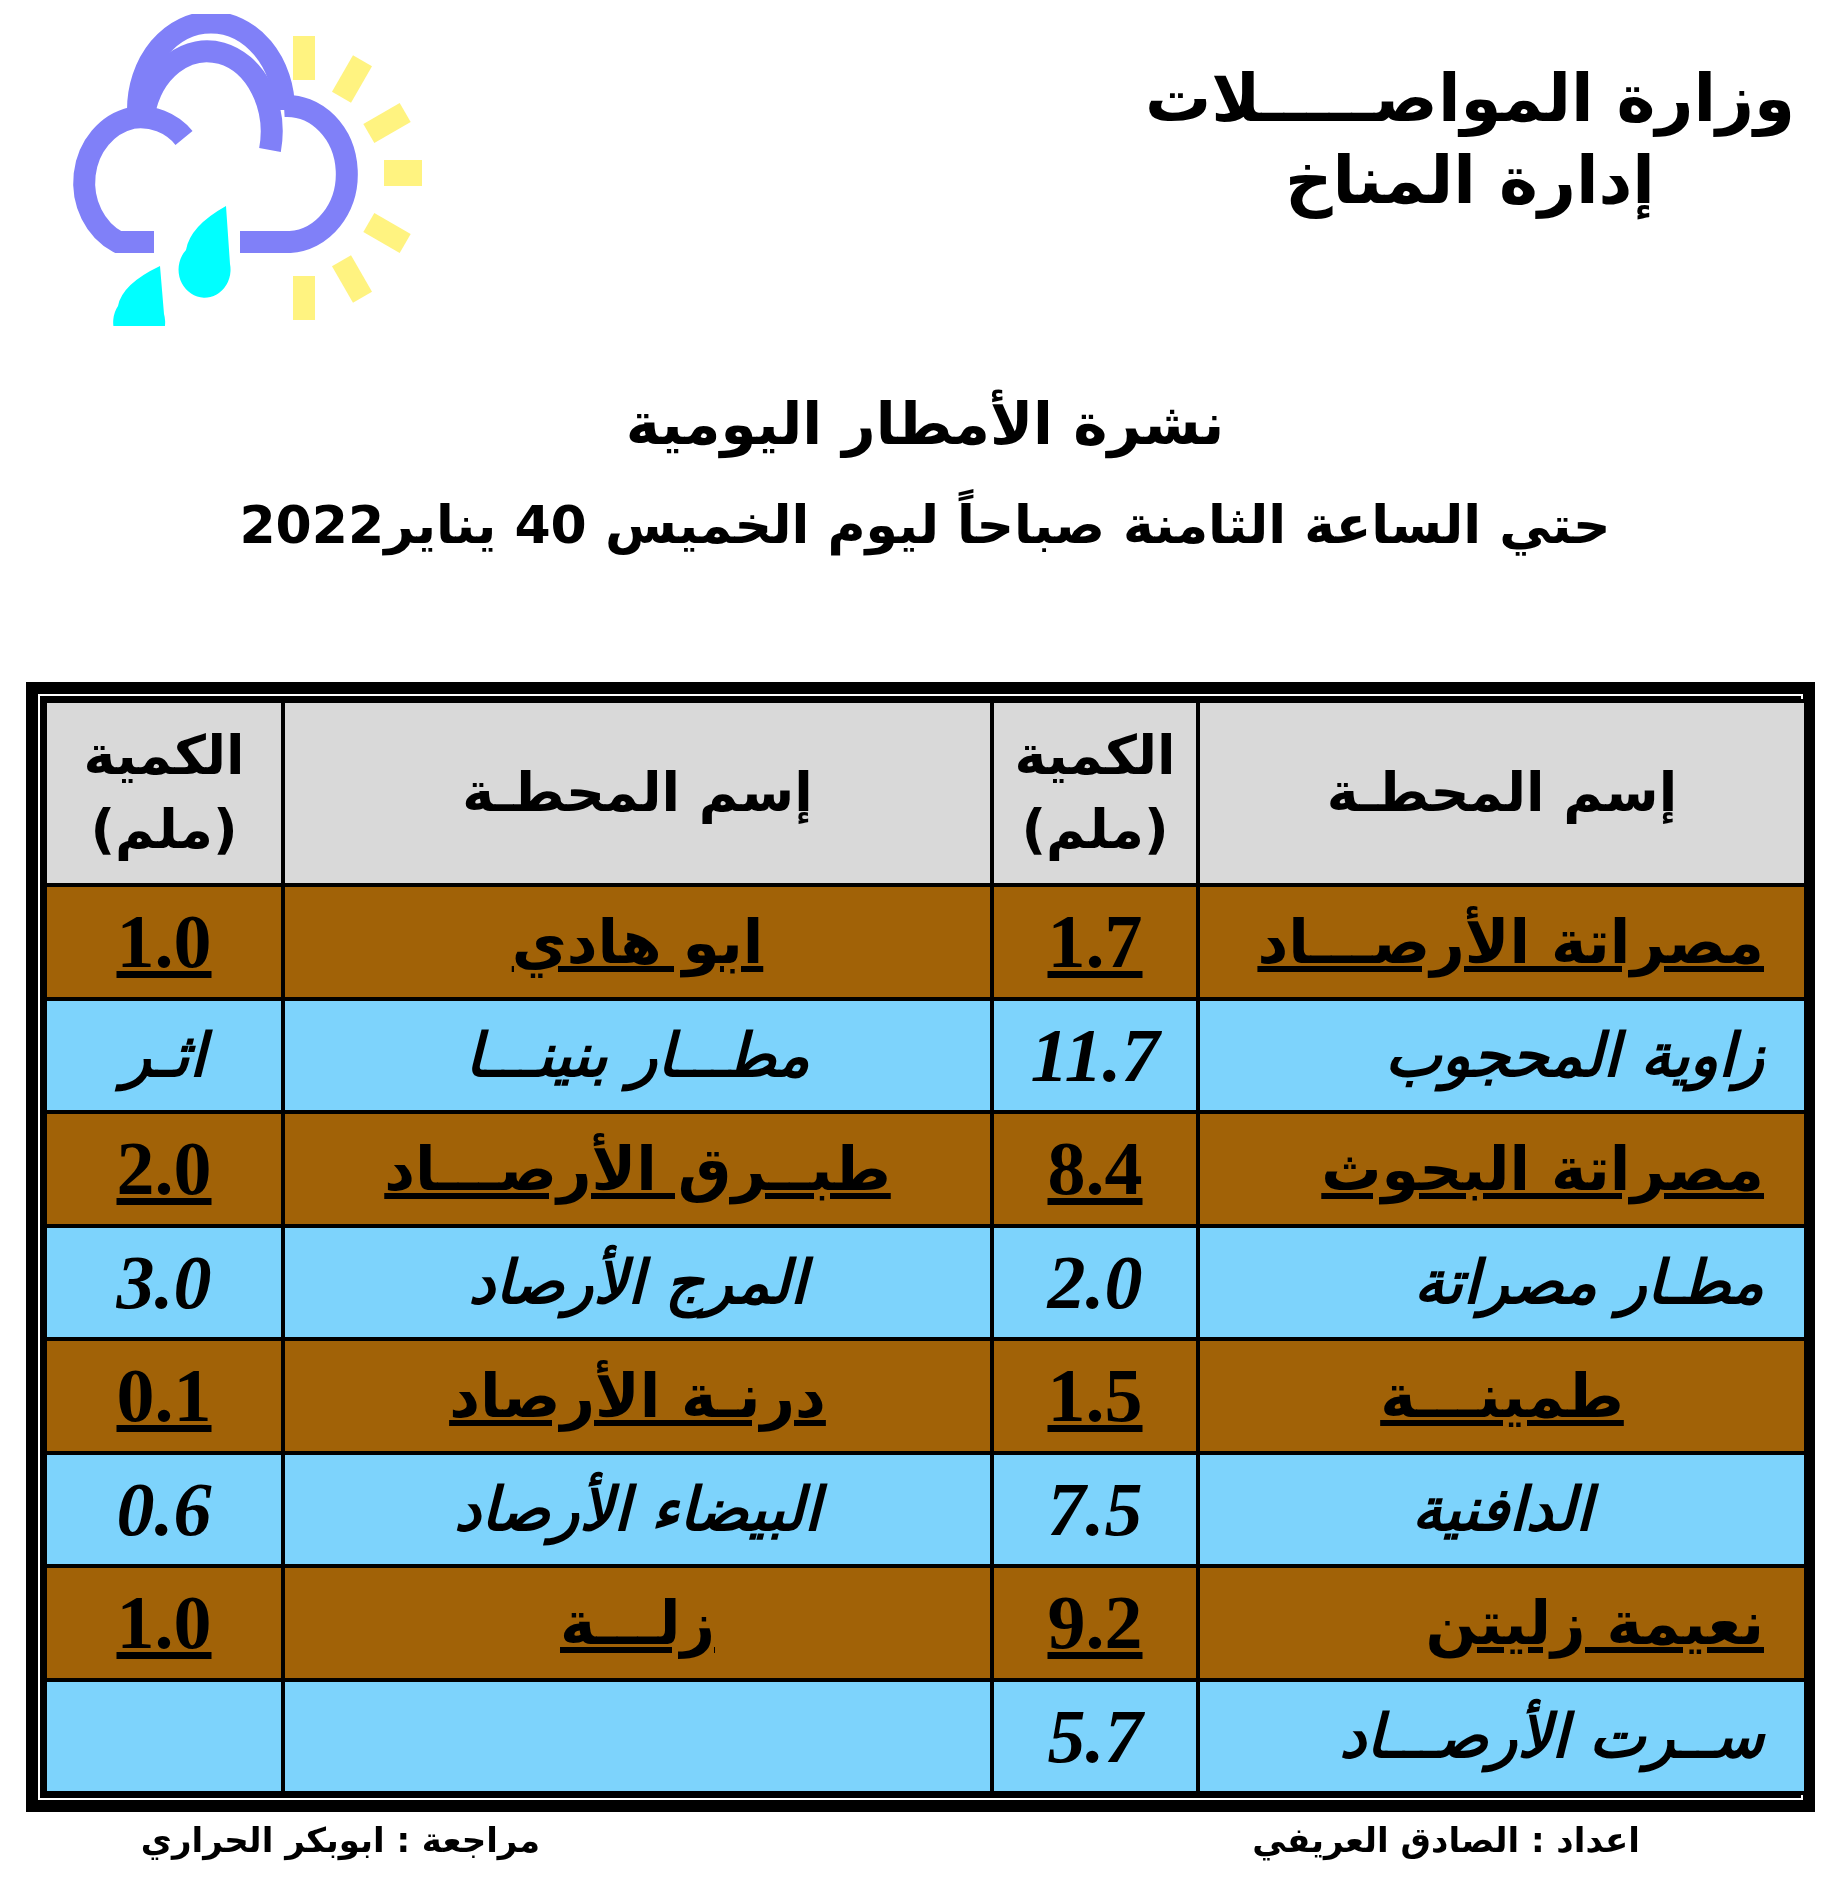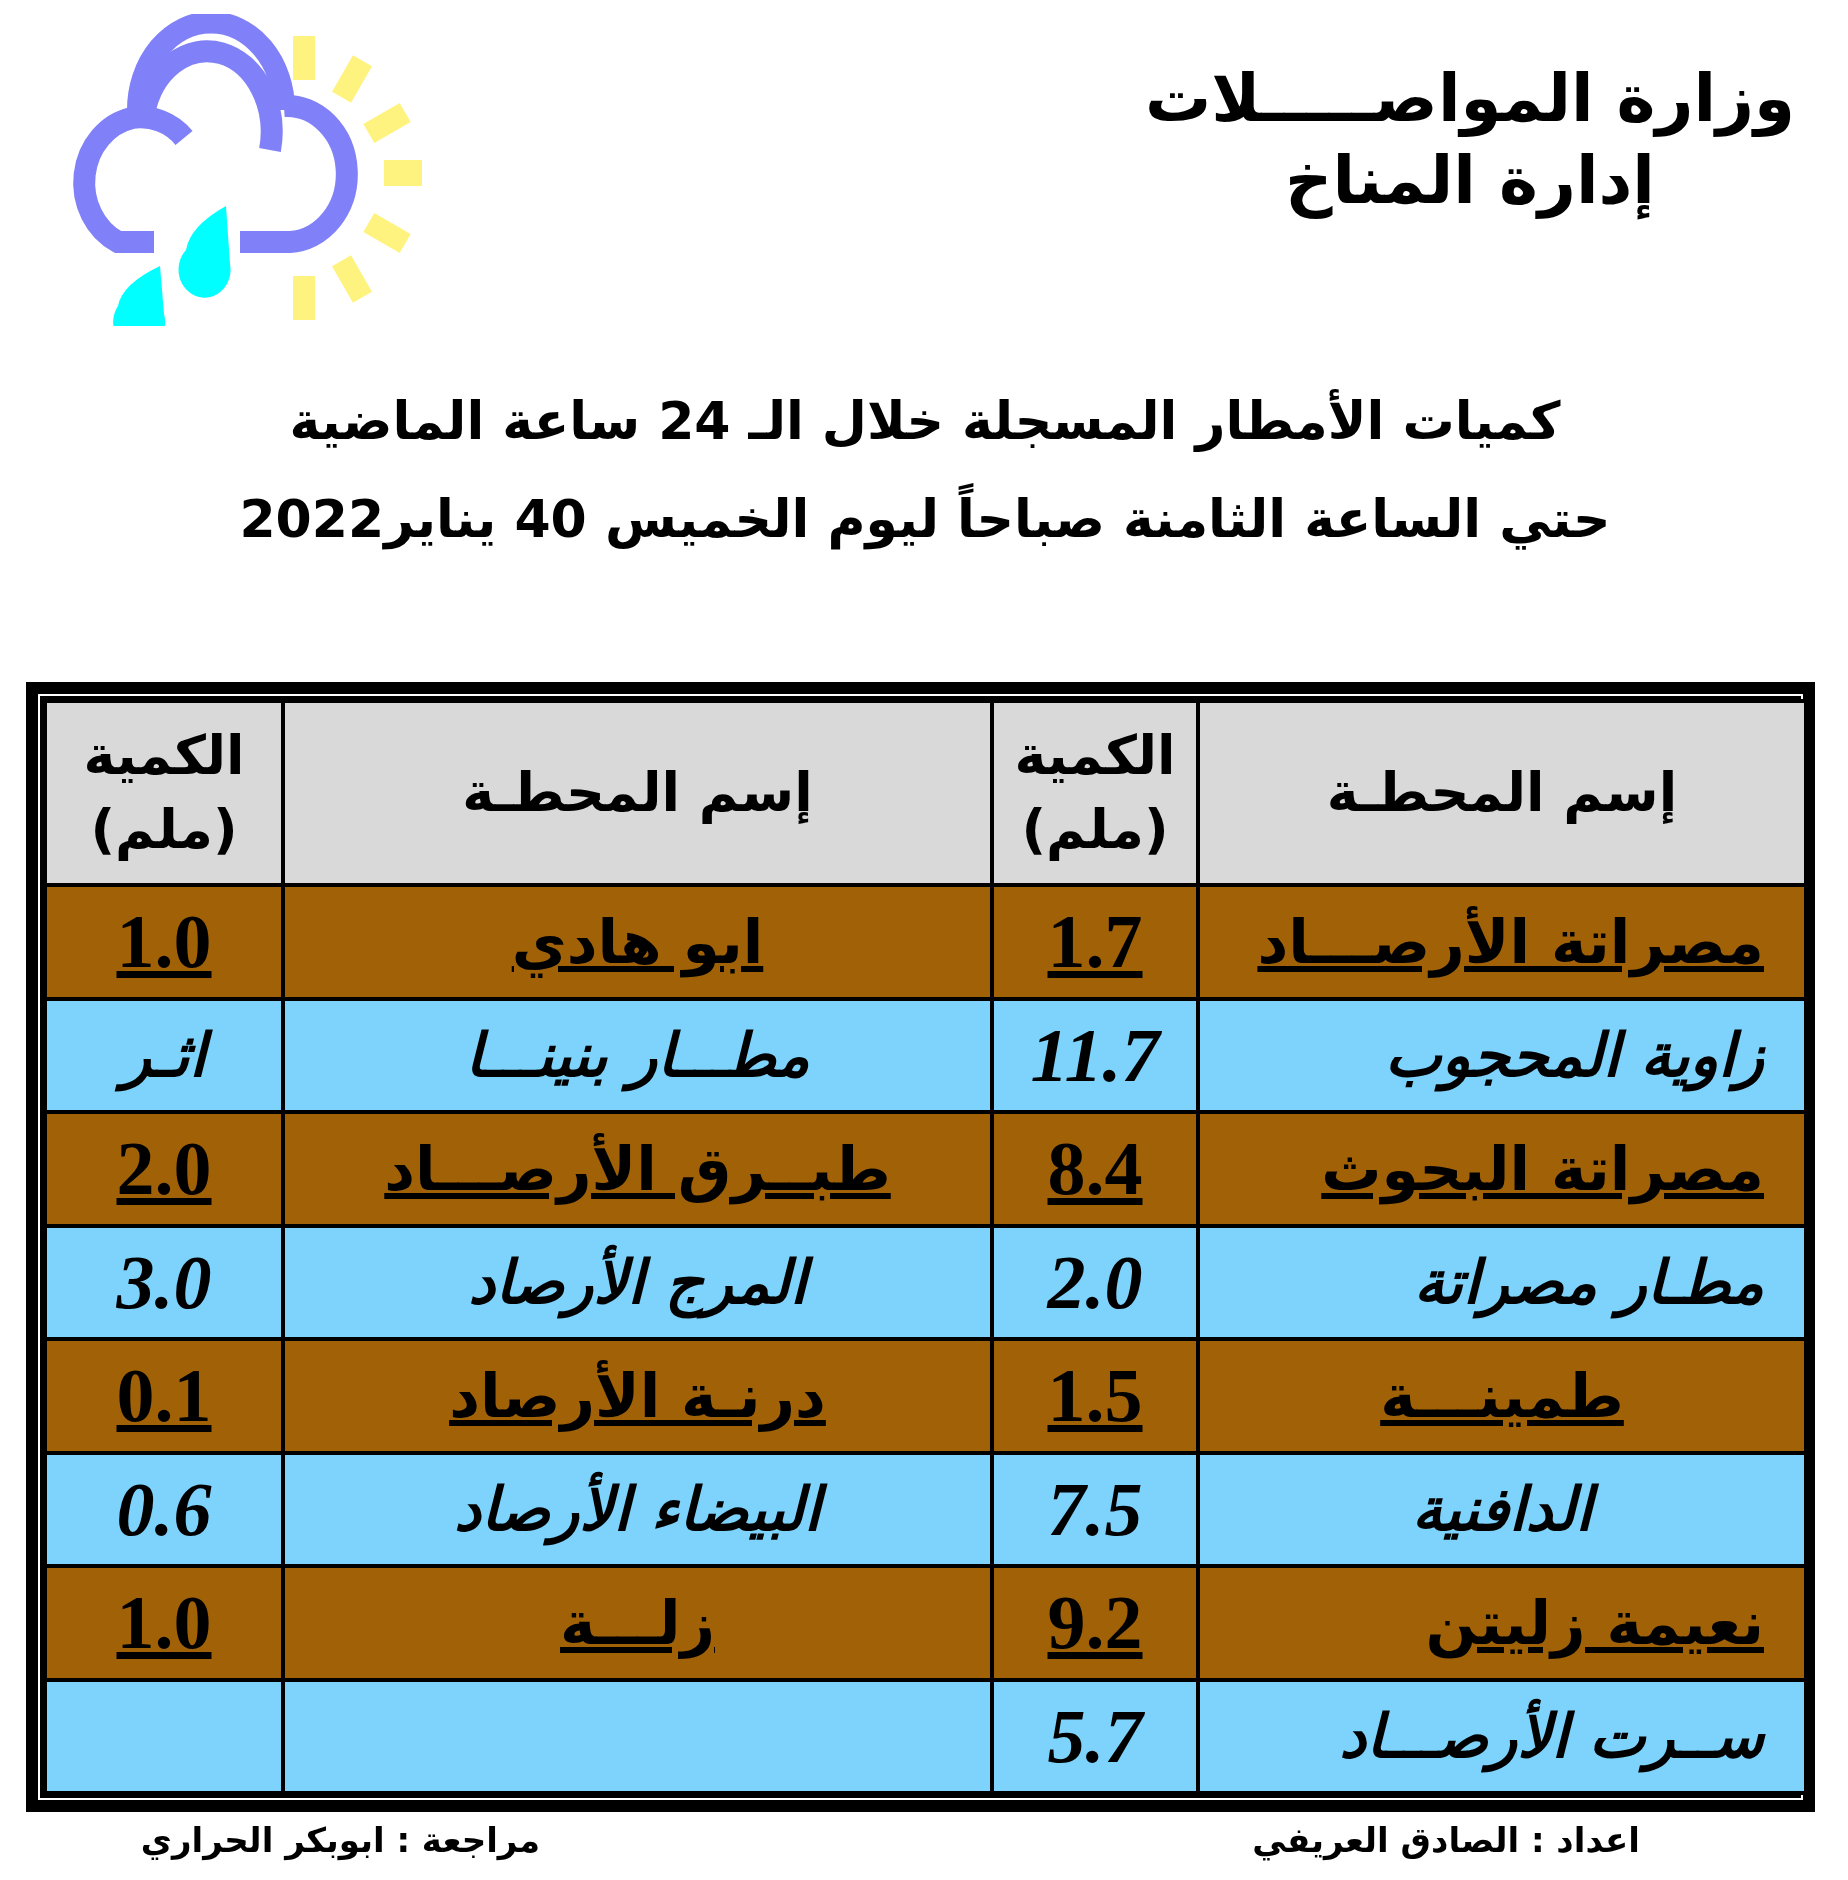--- a/index.html
+++ b/index.html
@@ -56,21 +56,21 @@
     <path d="M 102 252 L 106 300 A 26 28 0 1 1 60 292 Q 64 270 102 252 Z" fill="#00ffff"></path>
   </svg>
 </div>
 
 <div class="abs org-block">
   <div class="org-line">وزارة المواصـــــلات</div>
   <div class="org-line">إدارة المناخ</div>
 </div>
 
 <div class="abs titles">
-  <div class="title-sub">كميات الأمطار المسجلة خلال الـ 24 ساعة الماضية</div>
+  <div class="title-main">نشرة الأمطار اليومية</div>
   <div class="title-sub">حتي الساعة الثامنة صباحاً ليوم الخميس 40 يناير2022</div>
 </div>
 
 <div class="abs table-frame">
   <div class="table-inner">
     <table class="rain">
       <colgroup>
         <col style="width:608px">
         <col style="width:206px">
         <col style="width:709px">

